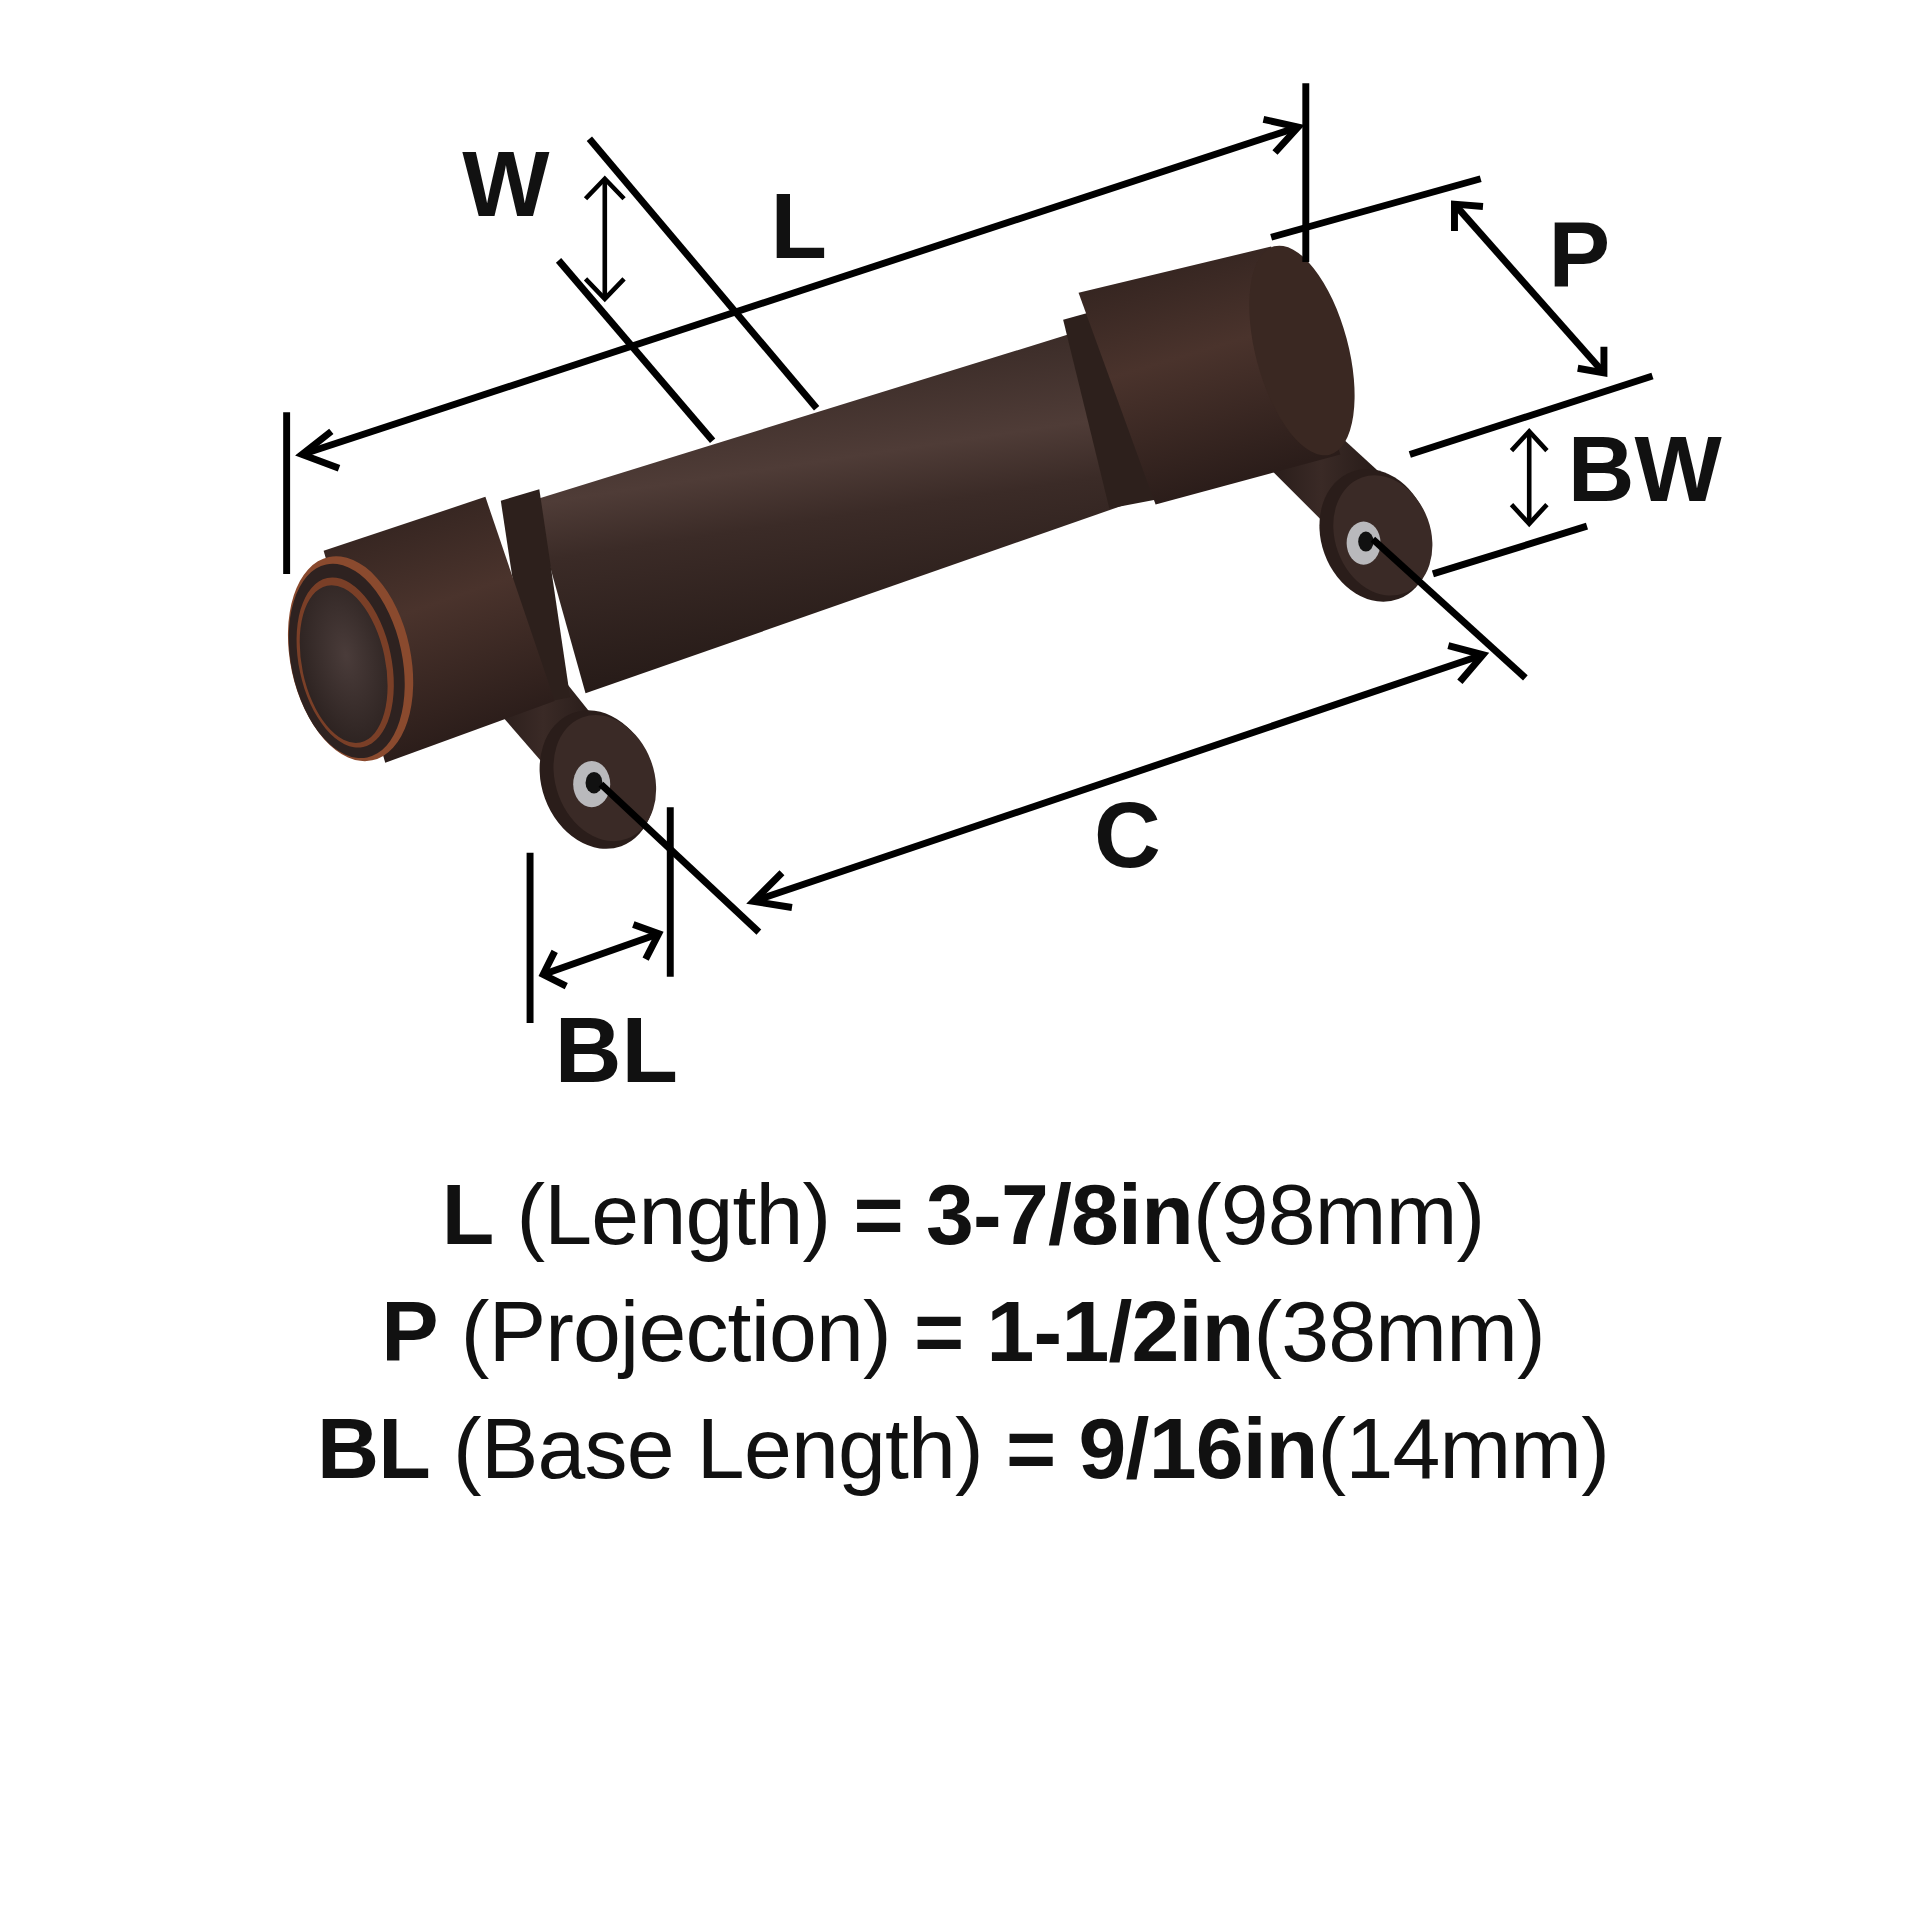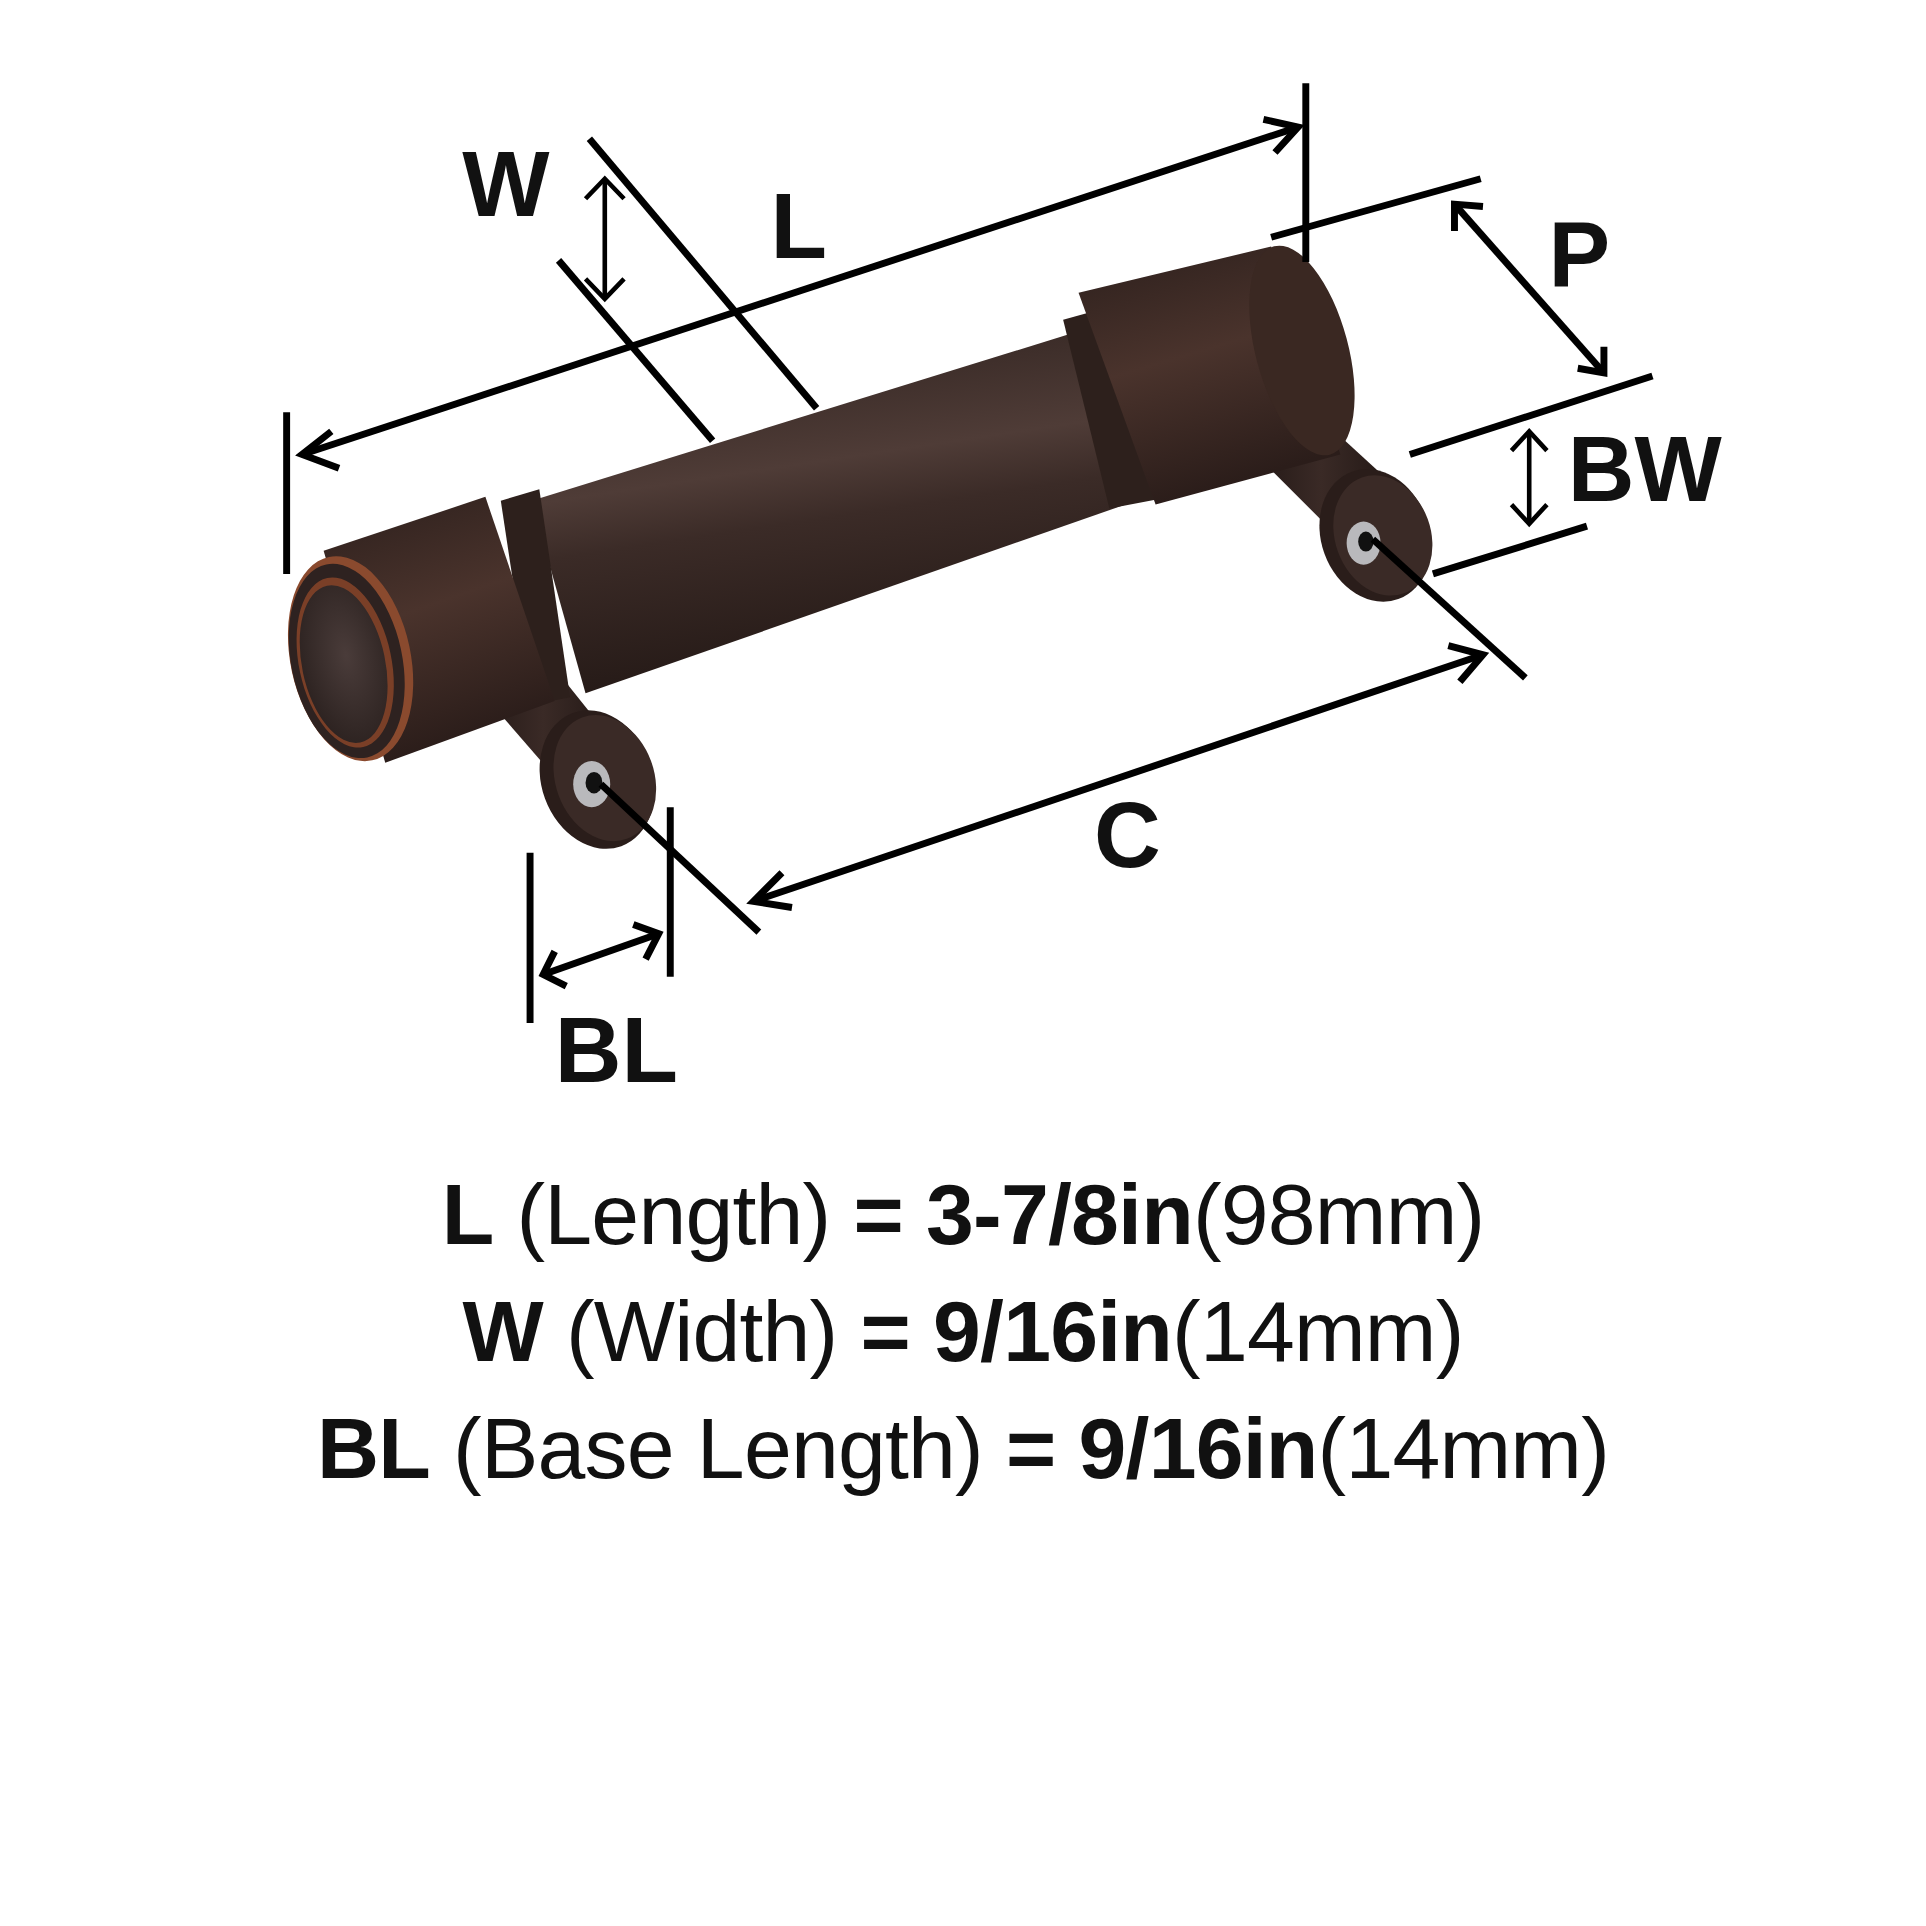--- a/index.html
+++ b/index.html
@@ -129,24 +129,24 @@
 </svg>
 
 <div id="specs">
   <div class="spec-row">
     <span class="abbr">L</span>
     <span class="desc">(Length)</span>
     <span class="eq">=</span>
     <span class="imp">3-7/8in</span><span class="met">(98mm)</span>
   </div>
   <div class="spec-row">
-    <span class="abbr">W</span>
-    <span class="desc">(Width)</span>
+    <span class="abbr">P</span>
+    <span class="desc">(Projection)</span>
     <span class="eq">=</span>
-    <span class="imp">9/16in</span><span class="met">(14mm)</span>
+    <span class="imp">1-1/2in</span><span class="met">(38mm)</span>
   </div>
   <div class="spec-row">
     <span class="abbr">BL</span>
     <span class="desc">(Base Length)</span>
     <span class="eq">=</span>
     <span class="imp">9/16in</span><span class="met">(14mm)</span>
   </div>
 </div>
 
 

